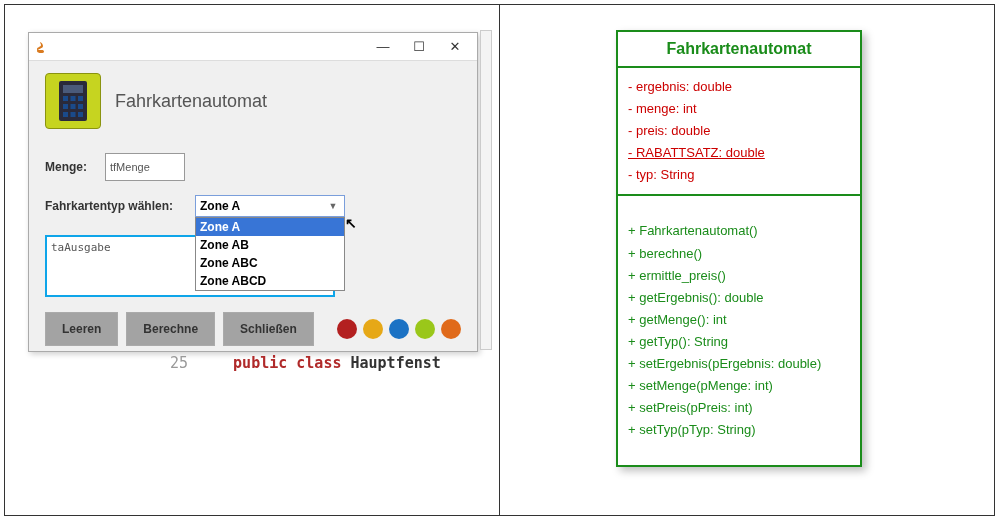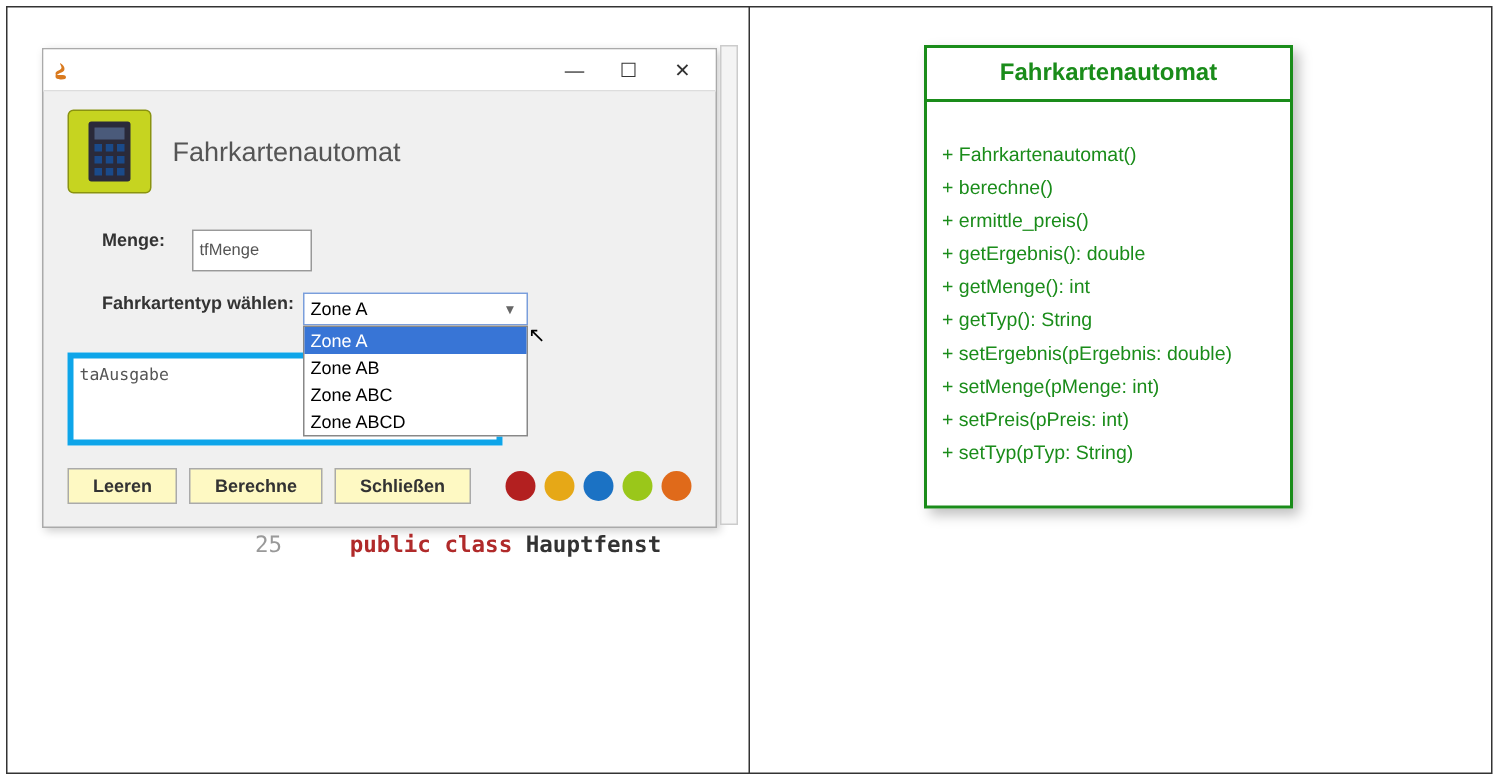--- a/index.html
+++ b/index.html
@@ -69,44 +69,44 @@
     border-radius: 4px;
     display: flex; align-items: center; justify-content: center;
   }
   .app-icon svg { width: 36px; height: 42px; }
   .app-title {
     font-size: 18px;
     color: #555;
   }
   .form-row {
     display: flex;
-    align-items: flex-start;
+    align-items: center;
     margin-bottom: 14px;
-    margin-left: 23px;
   }
   .form-label {
-    width: 134px;
+    width: 150px;
     font-size: 12px;
     font-weight: bold;
     color: #333;
   }
   .form-label.narrow { width: 60px; margin-left: 0; }
   .form-row.first .form-label { margin-left: 0; }
   .text-input {
     width: 80px;
     height: 20px;
     border: 1px solid #999;
     background: #fff;
     padding: 13px 4px;
     font-size: 11px;
     color: #555;
   }
   .combo-wrap {
     position: relative;
     width: 136px;
+    font-weight: bold;
   }
   .combo {
     width: 150px;
     height: 22px;
     border: 1px solid #7a9edb;
     background: #fff;
     display: flex;
     align-items: center;
     padding: 0 4px;
     font-size: 12px;
@@ -139,39 +139,39 @@
   .cursor-arrow {
     position: absolute;
     top: 20px; left: 150px;
     font-size: 14px;
     color: #000;
     z-index: 11;
   }
   .textarea {
     width: 290px;
     height: 62px;
-    border: 4px solid #0ea5e9;
+    border: 2px solid #0ea5e9;
     background: #fff;
     padding: 4px;
     font-size: 11px;
     color: #555;
     margin-left: 0;
     margin-top: 4px;
     resize: none;
   }
   .button-row {
     display: flex;
     gap: 8px;
     align-items: center;
     margin-top: 12px;
   }
   .btn {
-    height: 24px;
+    height: 34px;
     padding: 0 16px;
-    background: #fef9c3;
+    background: #a3a3a3;
     border: 1px solid #aaa;
     font-size: 12px;
     font-weight: bold;
     color: #333;
     cursor: pointer;
   }
   .dots {
     display: flex;
     gap: 6px;
     margin-left: auto;
@@ -310,20 +310,27 @@
   </div>
 </div>
 
 <div class="code-fragment">
   <span>25</span>&nbsp;<span class="kw">public class</span>&nbsp;<span class="cls">Hauptfenst</span>
 </div>
 <div class="ide-fragment"></div>
 
 <div class="uml-box">
   <div class="uml-header">Fahrkartenautomat</div>
+  <div class="uml-attrs" id="uml-attrs">
+      <div class="uml-line private">- ergebnis: double</div>
+      <div class="uml-line private">- menge: int</div>
+      <div class="uml-line private">- preis: double</div>
+      <div class="uml-line private underline">- RABATTSATZ: double</div>
+      <div class="uml-line private">- typ: String</div>
+    </div>
   <div class="uml-methods" id="uml-methods">
       <div class="uml-line public">+ Fahrkartenautomat()</div>
       <div class="uml-line public">+ berechne()</div>
       <div class="uml-line public">+ ermittle_preis()</div>
       <div class="uml-line public">+ getErgebnis(): double</div>
       <div class="uml-line public">+ getMenge(): int</div>
       <div class="uml-line public">+ getTyp(): String</div>
       <div class="uml-line public">+ setErgebnis(pErgebnis: double)</div>
       <div class="uml-line public">+ setMenge(pMenge: int)</div>
       <div class="uml-line public">+ setPreis(pPreis: int)</div>

